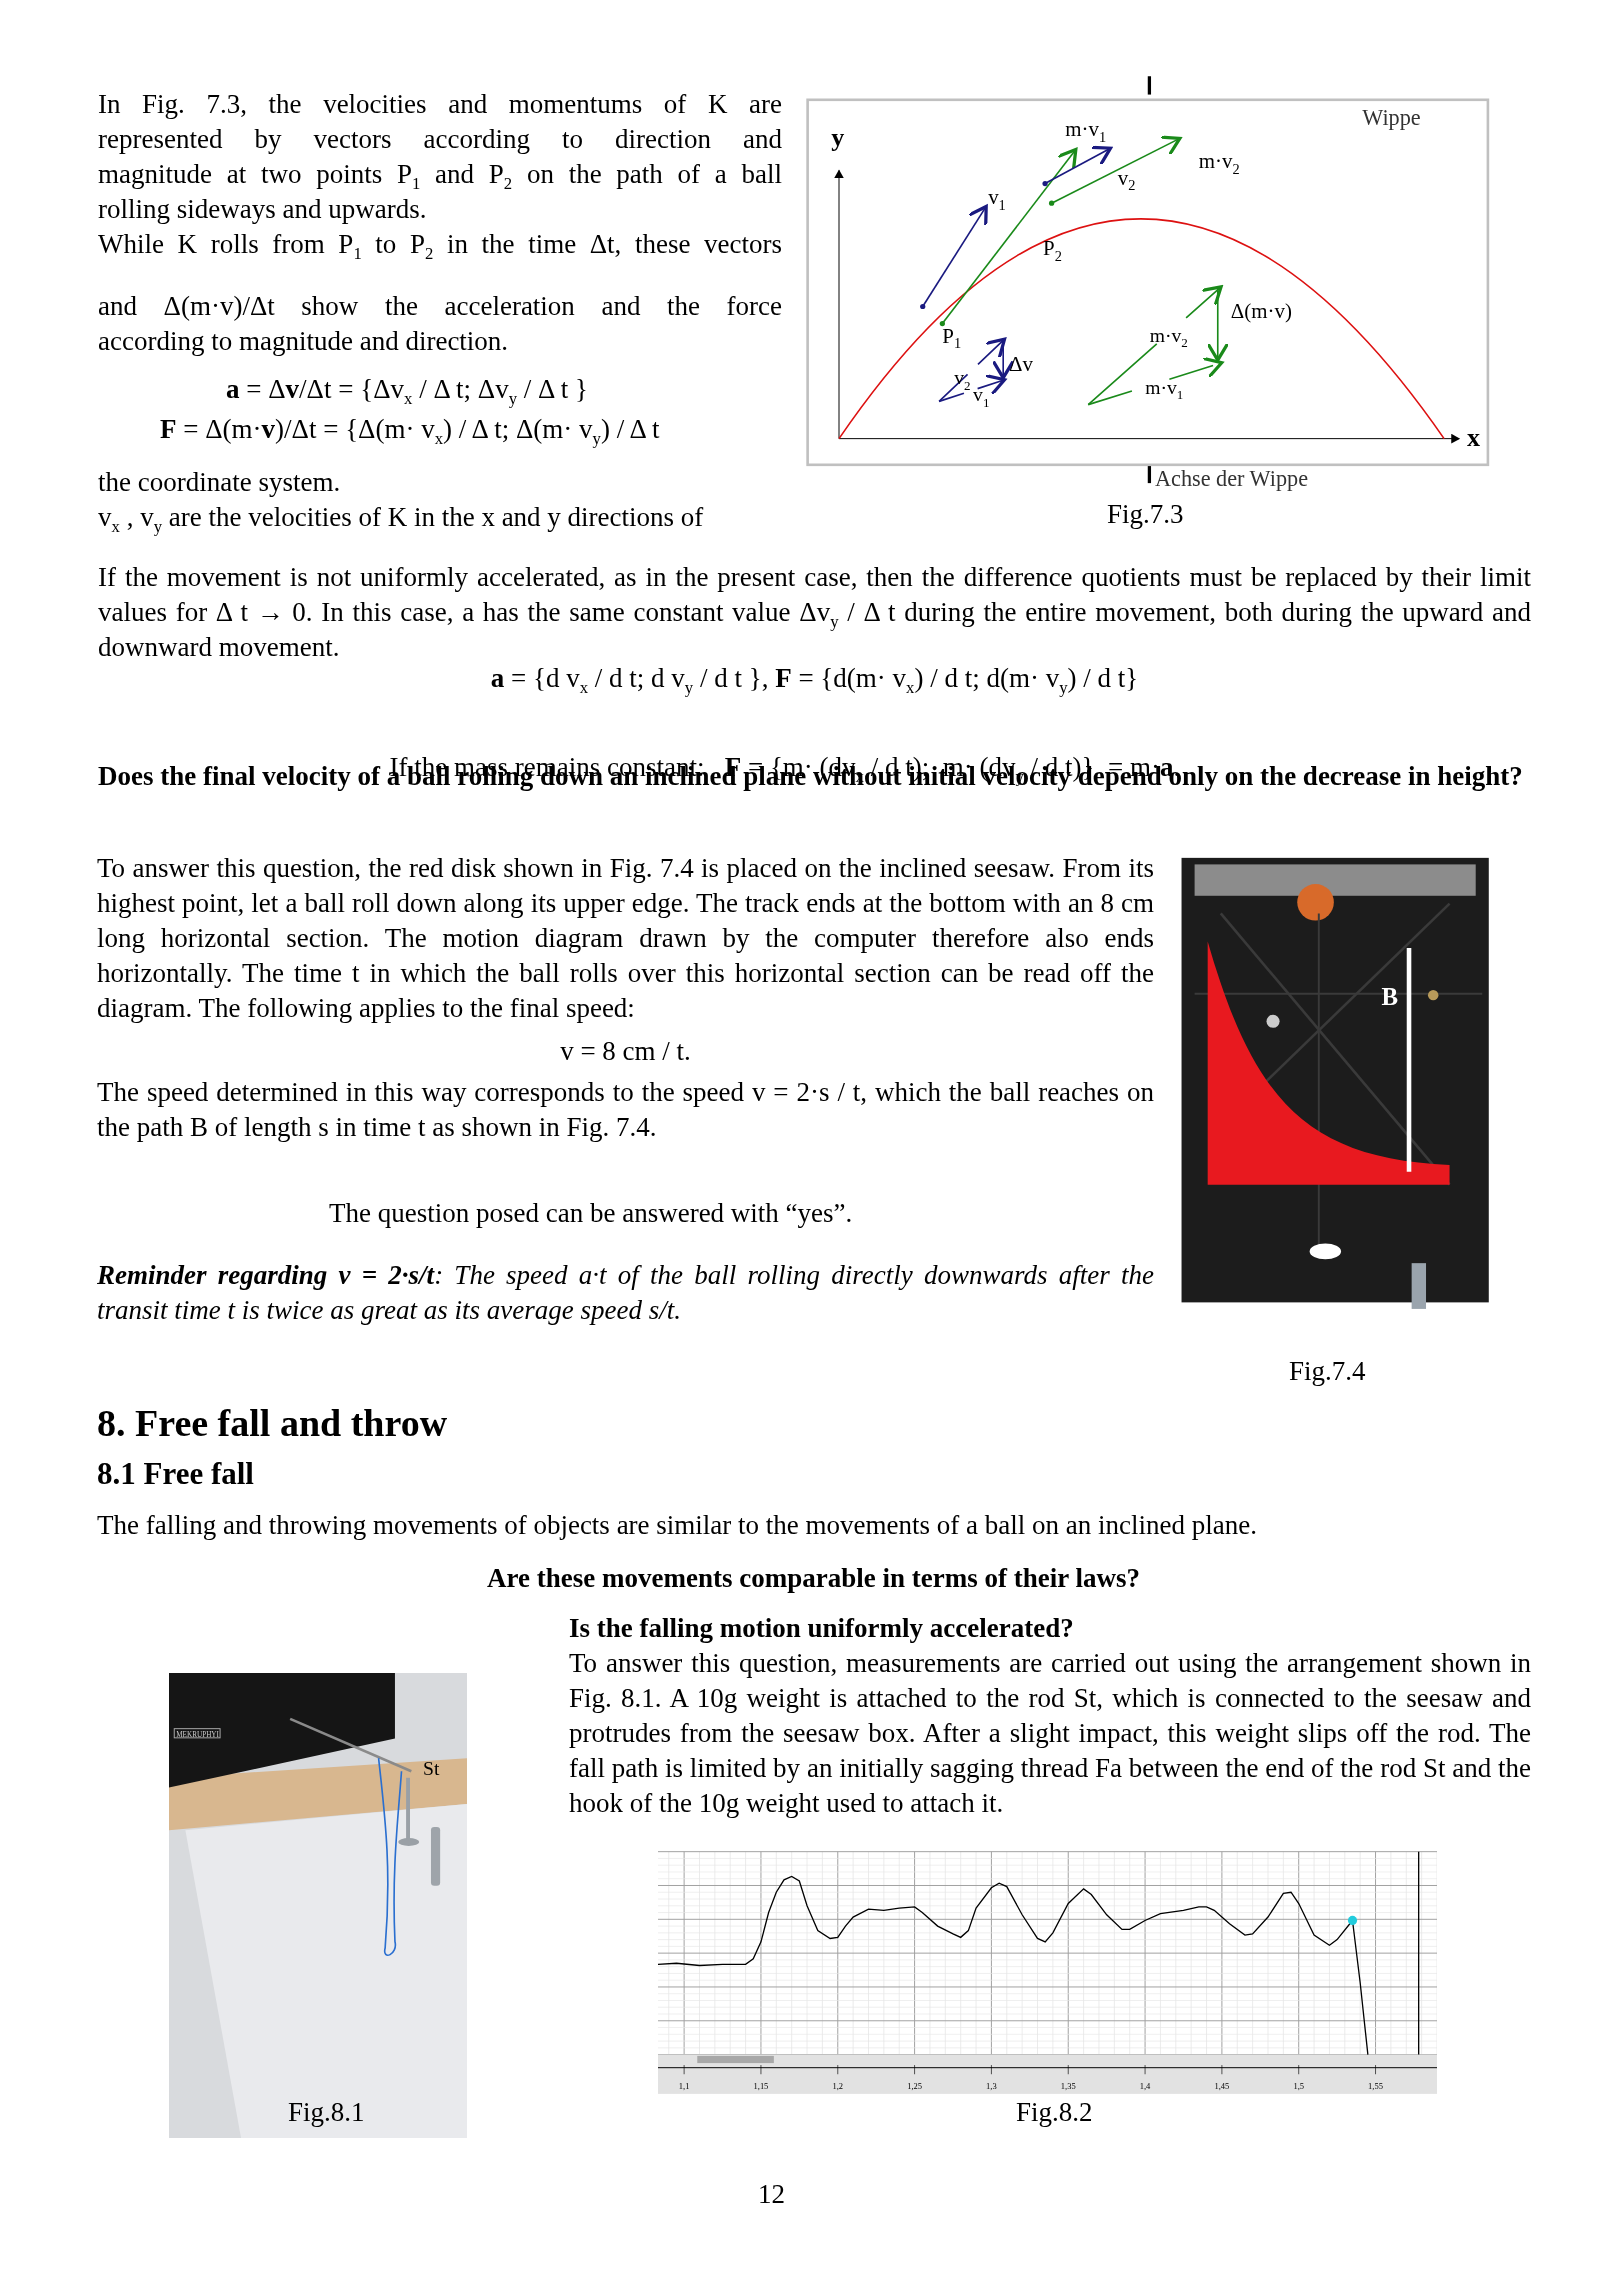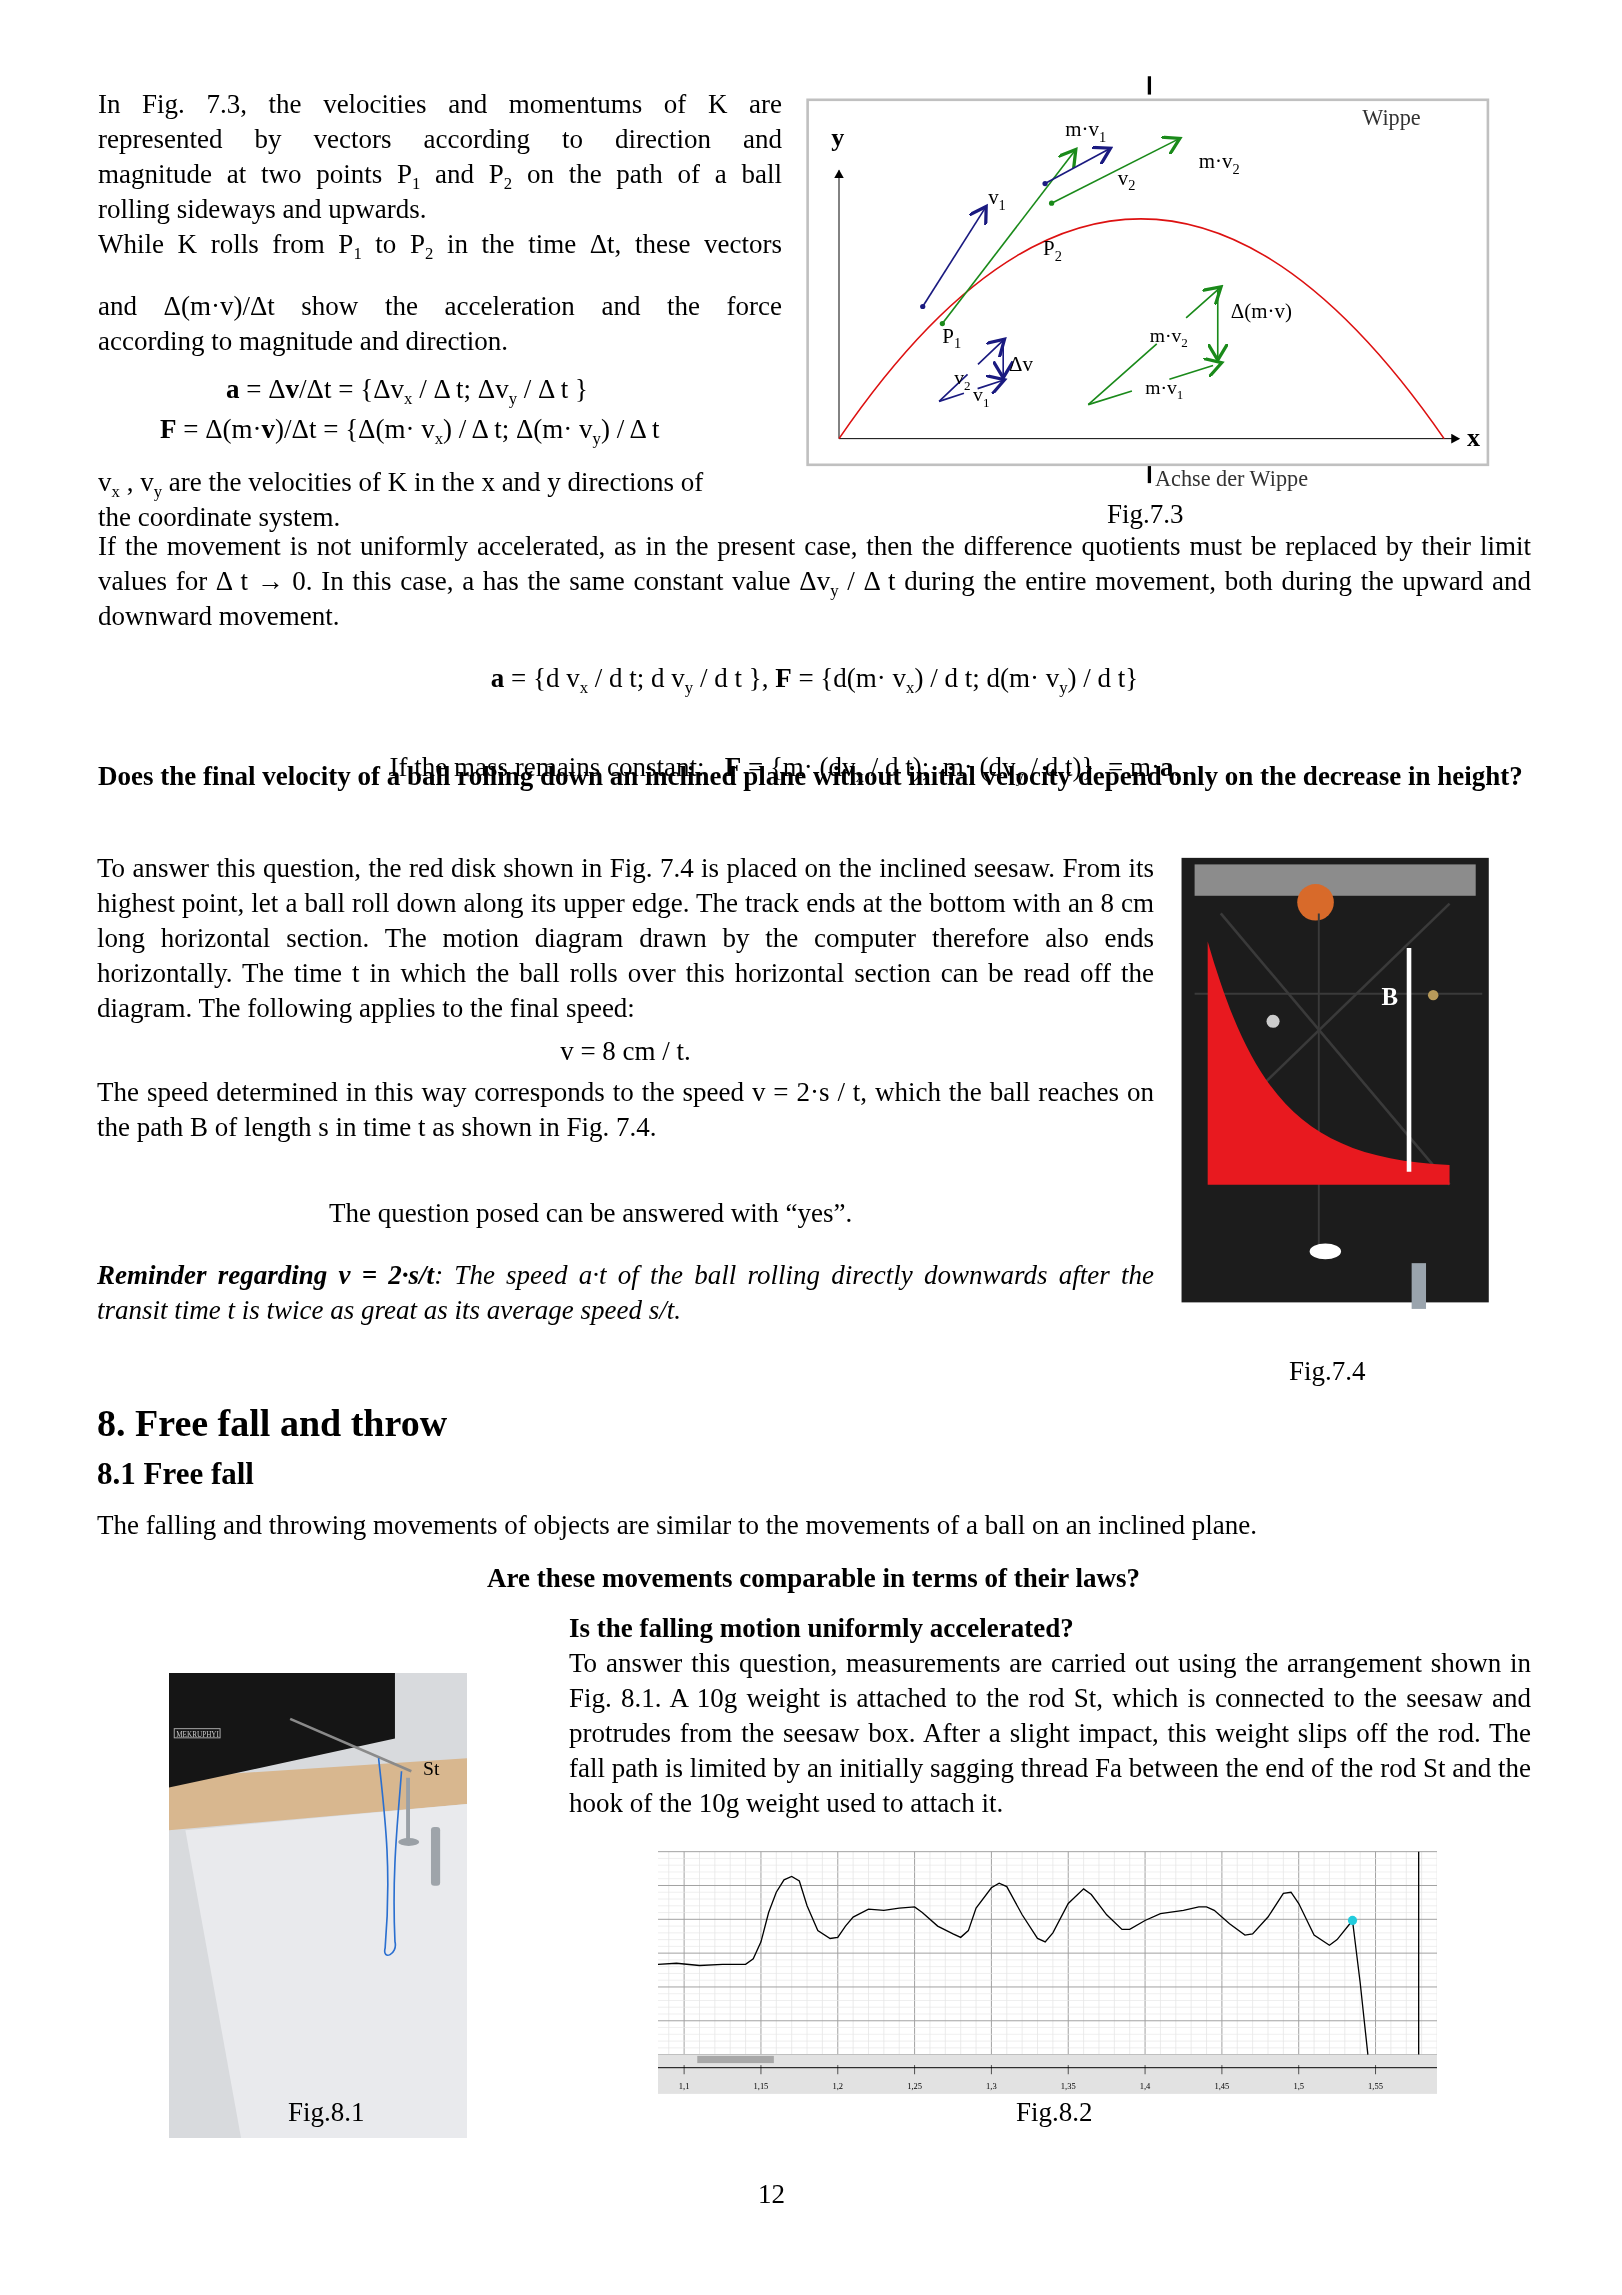--- a/index.html
+++ b/index.html
@@ -31,22 +31,22 @@
 </div>
 
 <div class="abs txt" style="left:226px; top:372px;">
   <span class="bold">a</span><span> = Δ</span><span class="bold">v</span><span>/Δt   = {Δv</span><sub>x</sub><span> / Δ t;  Δv</span><sub>y</sub><span> / Δ t }</span>
 </div>
 <div class="abs txt" style="left:160px; top:412px;">
   <span class="bold">F</span><span> = Δ(m·</span><span class="bold">v</span><span>)/Δt = {Δ(m· v</span><sub>x</sub><span>) / Δ t; Δ(m· v</span><sub>y</sub><span>) / Δ t</span>
 </div>
 
 <div class="abs txt" style="left:98px; top:465px; width:684px;">
+  <div>the coordinate system.</div>
   <div><span>v</span><sub>x</sub><span> , v</span><sub>y</sub><span> are the velocities of K in the x and y directions of</span></div>
-  <div>the coordinate system.</div>
 </div>
 
 <div class="abs" style="left:805px; top:72px; width:713px; height:452px;">
   <svg width="713" height="452" viewBox="0 0 1090 690">
     <defs>
       <marker id="ag" markerWidth="12" markerHeight="12" refX="10" refY="6" orient="auto">
           <path d="M0,0 L10,6 L0,12" fill="none" stroke="#1a8a1a" stroke-width="2"></path>
         </marker>
       <marker id="ab" markerWidth="12" markerHeight="12" refX="10" refY="6" orient="auto">
           <path d="M0,0 L10,6 L0,12" fill="none" stroke="#1a1a80" stroke-width="2"></path>
@@ -98,21 +98,21 @@
     <text x="228" y="477" font-size="30"><tspan>v</tspan><tspan font-size="20" dy="8">2</tspan></text>
     <text x="257" y="503" font-size="30"><tspan>v</tspan><tspan font-size="20" dy="8">1</tspan></text>
     <text x="651" y="376" font-size="32">Δ(m·v)</text>
     <text x="527" y="412" font-size="30"><tspan>m·v</tspan><tspan font-size="20" dy="8">2</tspan></text>
     <text x="520" y="492" font-size="30"><tspan>m·v</tspan><tspan font-size="20" dy="8">1</tspan></text>
     <text x="535" y="632" font-size="34" fill="#333">Achse der Wippe</text>
   </svg>
 </div>
 <div class="abs caption" style="left:1107px; top:499px;">Fig.7.3</div>
 
-<div class="abs txt just" style="left:98px; top:529px; width:1433px;">
+<div class="abs txt just" style="left:98px; top:560px; width:1433px;">
   <span>If the movement is not uniformly accelerated, as in the present case, then the difference quotients must be replaced by their limit values for Δ t → 0. In this case, a has the same constant value Δv</span><sub>y</sub><span> / Δ t during the entire movement, both during the upward and downward movement.</span>
 </div>
 
 <div class="abs txt center" style="left:98px; top:661px; width:1433px;">
   <span class="bold">a</span><span> = {d v</span><sub>x</sub><span> / d t;  d v</span><sub>y</sub><span> / d t },  </span><span class="bold">F</span><span> = {d(m· v</span><sub>x</sub><span>) / d t;  d(m· v</span><sub>y</sub><span>) / d t}</span>
 </div>
 
 <div class="abs txt" style="left:376px; top:715px; white-space:pre;">
   <span>If the mass remains constant:   </span><span class="bold">F</span><span> = {m· (dv</span><sub>x</sub><span> / d t);  m· (dv</span><sub>y</sub><span> / d t)}  = m·</span><span class="bold">a</span><span>.</span>
 </div>

